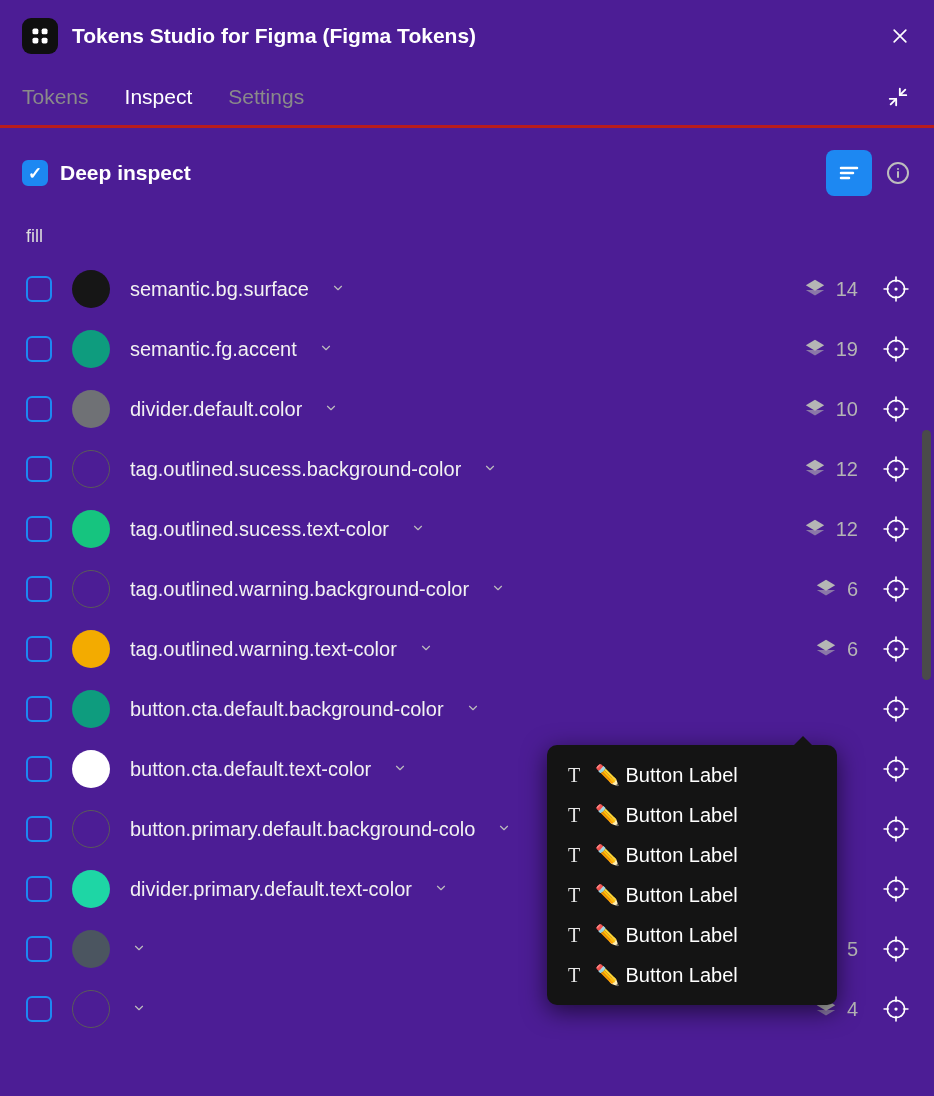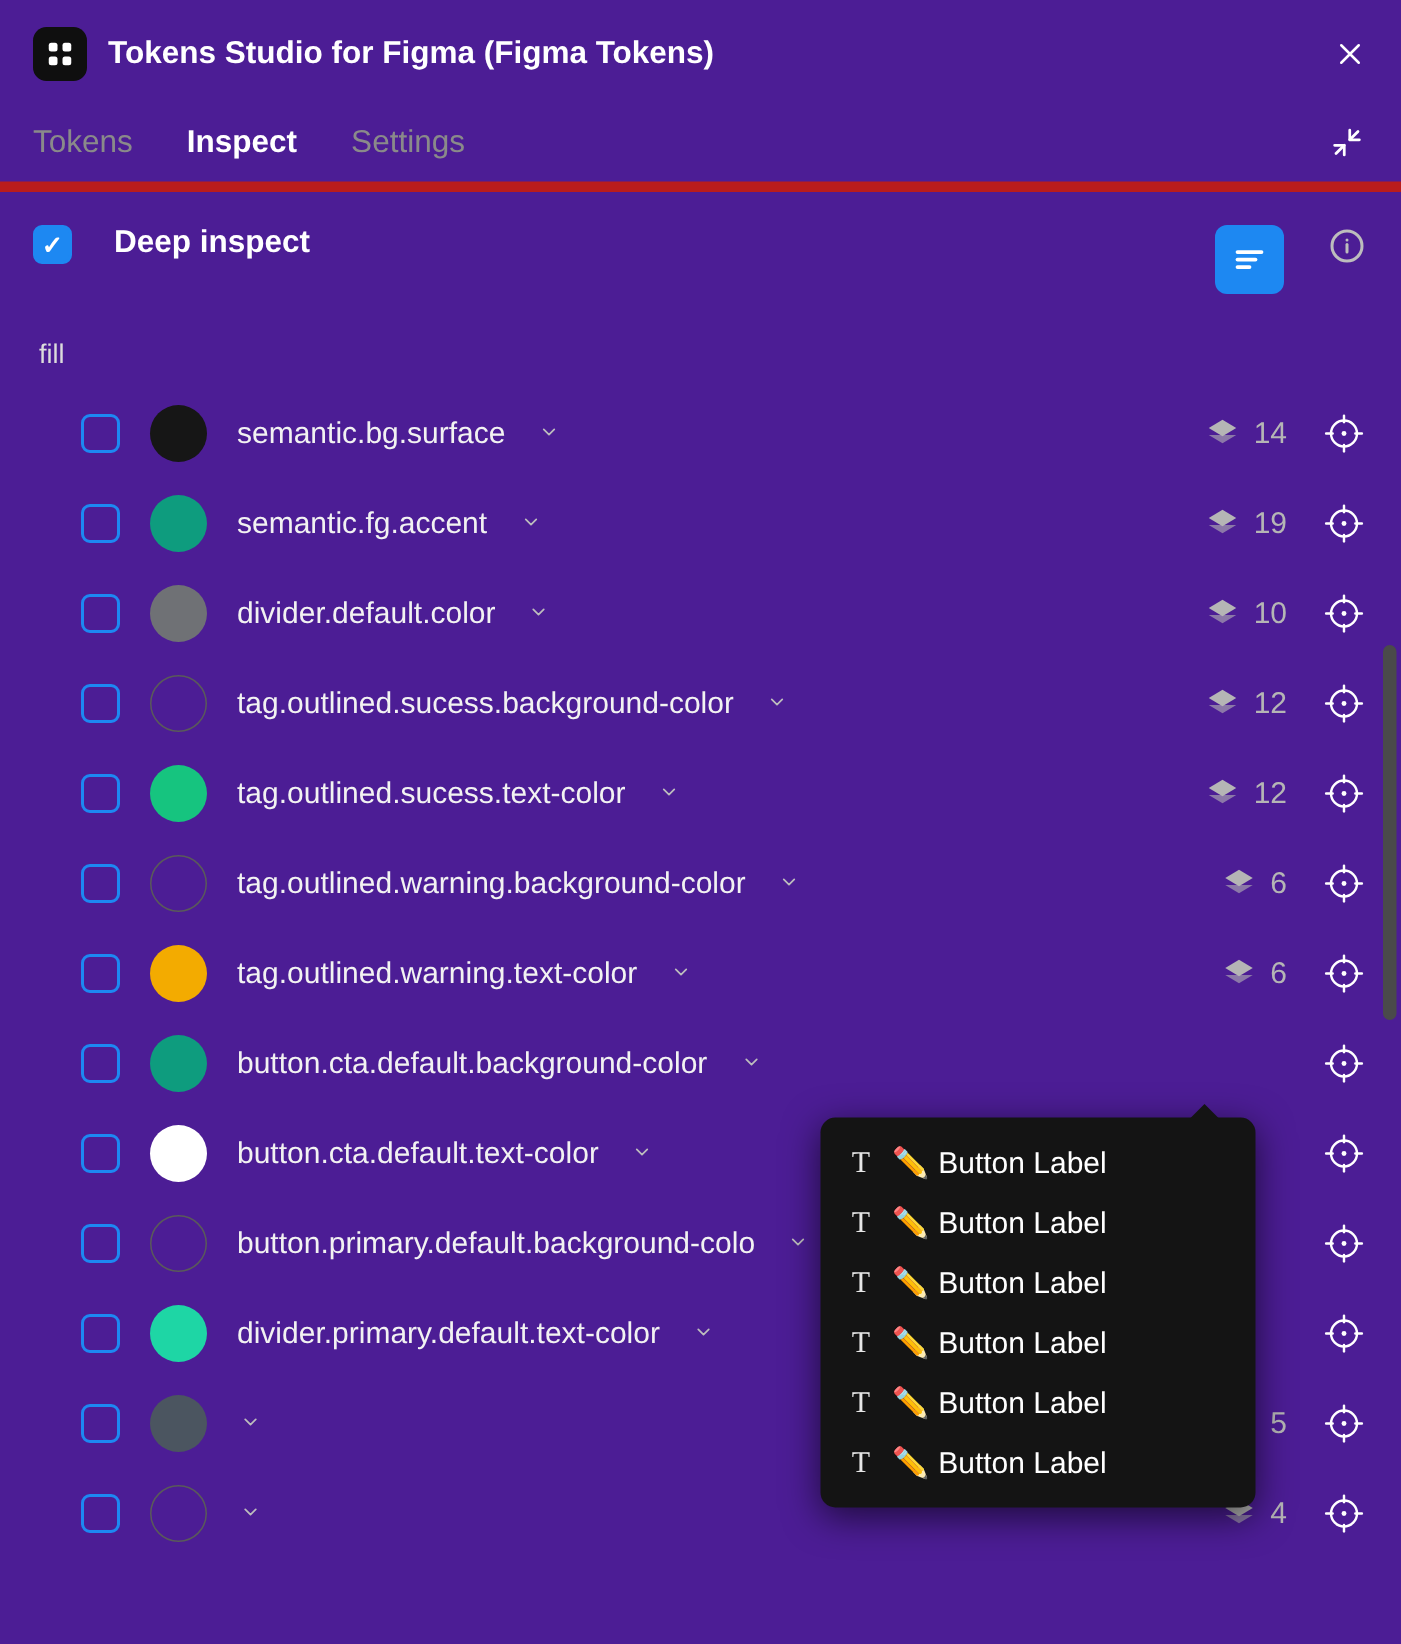--- a/index.html
+++ b/index.html
@@ -36,52 +36,53 @@
   .plugin-title { font-size:21px; font-weight:650; color:#fff; flex:1; }
   .close-btn { width:28px; height:28px; display:flex; align-items:center; justify-content:center; color:#fff; cursor:pointer; }
   .close-btn svg { width:20px; height:20px; stroke:#fff; stroke-width:2; }
 
   .tabs {
     display:flex;
     align-items:center;
     padding:0 22px;
     gap:36px;
     height:60px;
-    border-bottom:7px solid #b91c1c;
+    border-bottom:3px solid #b91c1c;
   }
   .tab { font-size:21px; color:#8a8a8a; font-weight:500; cursor:pointer; }
-  .tab.active { color:#fff; font-weight:700; }
+  .tab.active { color:#fff; font-weight:400; }
   .spacer { flex:1; }
   .collapse-icon { color:#fff; cursor:pointer; width:28px; height:28px; display:flex; align-items:center; justify-content:center; }
   .collapse-icon svg { width:22px; height:22px; stroke:#fff; stroke-width:2; fill:none; }
 
   .inspect-bar {
     display:flex;
+    align-items:center;
     padding:22px 22px;
-    gap:28px;
+    gap:12px;
   }
   .checkbox {
     width:26px; height:26px; border-radius:6px; border:2px solid #1d88f2;
     display:flex; align-items:center; justify-content:center; cursor:pointer;
     flex-shrink:0;
   }
   .checkbox.checked { background:#1d88f2; }
   .checkbox.checked::after { content:"✓"; color:#fff; font-size:17px; font-weight:800; }
   .deep-label { font-size:21px; font-weight:650; color:#fff; flex:1; }
   .view-btn {
     width:46px; height:46px; border-radius:8px; background:#1d88f2;
     display:flex; align-items:center; justify-content:center; cursor:pointer;
   }
   .view-btn svg { width:24px; height:24px; stroke:#fff; stroke-width:2.5; fill:none; }
   .info-btn { width:28px; height:28px; display:flex; align-items:center; justify-content:center; color:#bdbdbd; cursor:pointer; }
   .info-btn svg { width:24px; height:24px; stroke:#bdbdbd; stroke-width:2; fill:none; }
 
   .section-label { padding:8px 26px 12px; font-size:18px; color:#dcdcdc; }
 
-  .token-list { overflow:visible; flex:1; position:relative;margin-left:28px; }
+  .token-list { overflow:visible; flex:1; position:relative; }
   .token-row {
     display:flex;
     align-items:center;
     padding:0 20px 0 26px;
     height:60px;
     gap:20px;
     position:relative;
   }
   .swatch {
     width:38px; height:38px; border-radius:50%;

